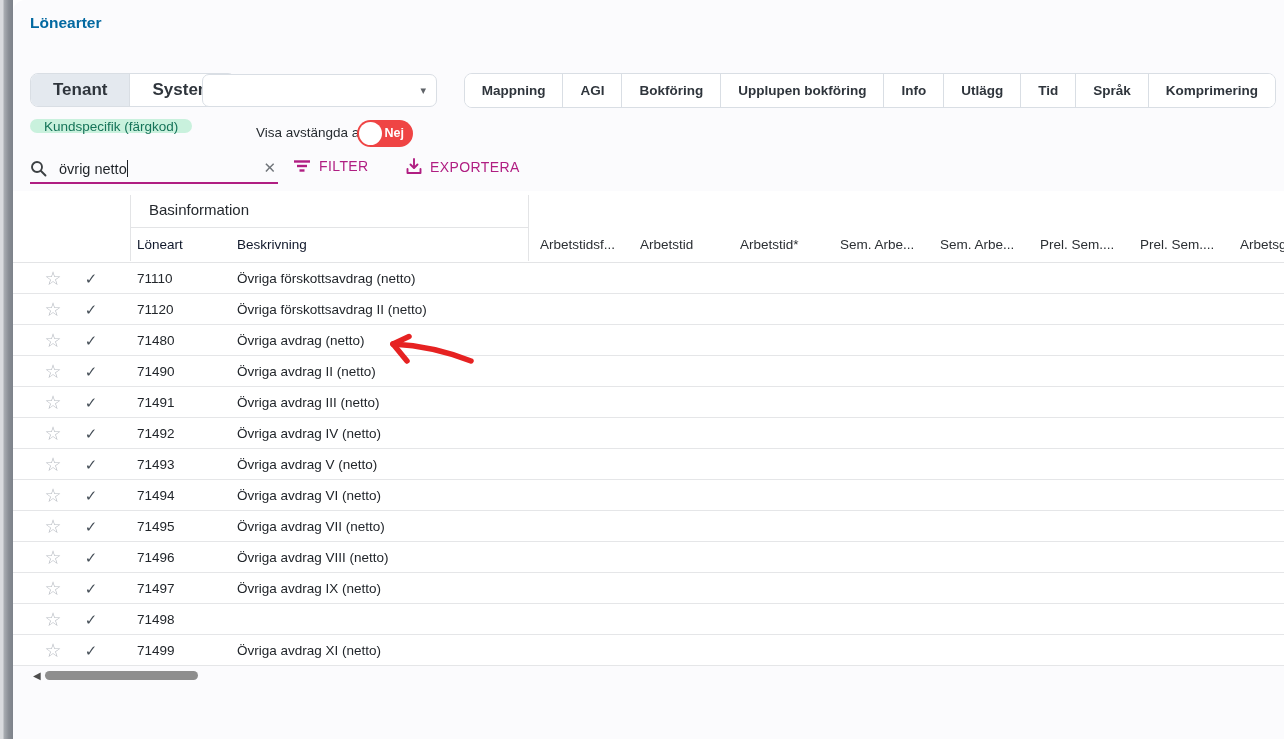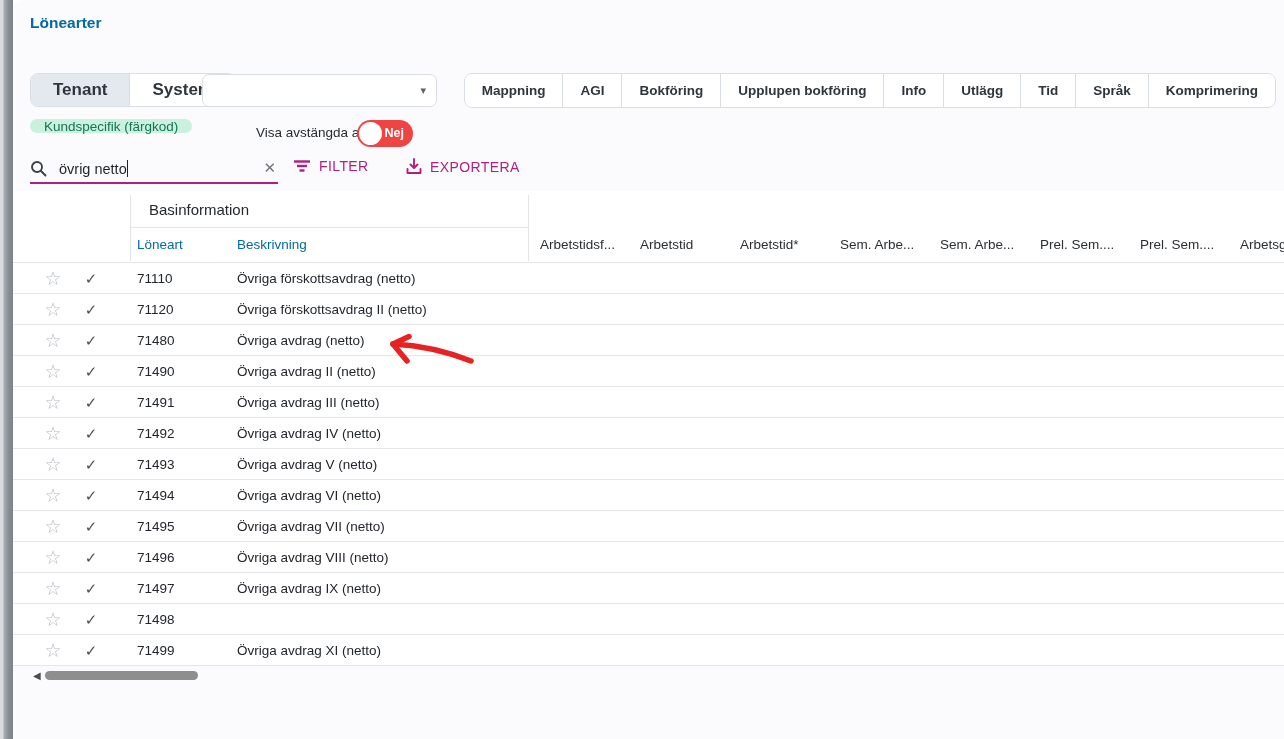--- a/index.html
+++ b/index.html
@@ -68,21 +68,21 @@
   .vline.v1 { left:117px; }
   .vline.v2 { left:515px; }
   .group-underline { position:absolute; left:117px; top:36px; width:398px; height:1px; background:#e3e4e6; }
   .group-header { position:absolute; left:124px; top:0; height:36px; display:flex;
     align-items:center; font-size:15px; color:#25292e;margin-left:12px; }
 
   .grid-row { display:grid; grid-template-columns:32px 44px 100px 315px repeat(8,100px);
     align-items:center; padding-left:24px; }
   .col-header-row { position:absolute; left:0; top:36px; width:100%; height:36px;
     border-bottom:1px solid #e3e4e6; }
-  .c-code,.c-desc { padding-left:24px; font-size:13.5px; color:#0369a1; white-space:nowrap; }
+  .c-code,.c-desc { padding-left:24px; font-size:13.5px; color:#0f172a; white-space:nowrap; }
   .c-col { padding-left:12px; font-size:13.5px; color:#2b2f33; white-space:nowrap;
     overflow:hidden; }
 
   .tbody .trow { height:31px; border-bottom:1px solid #e5e6e8; cursor:pointer; }
   .cell-star { font-size:19px; color:#b5b9c0; text-align:center; line-height:1;
     cursor:pointer; padding-top:1px; }
   .cell-check { font-size:15px; color:#454e57; text-align:center; line-height:1; }
   .cell-code,.cell-desc { padding-left:24px; font-size:13.5px; color:#22262b; white-space:nowrap; }
 
   

